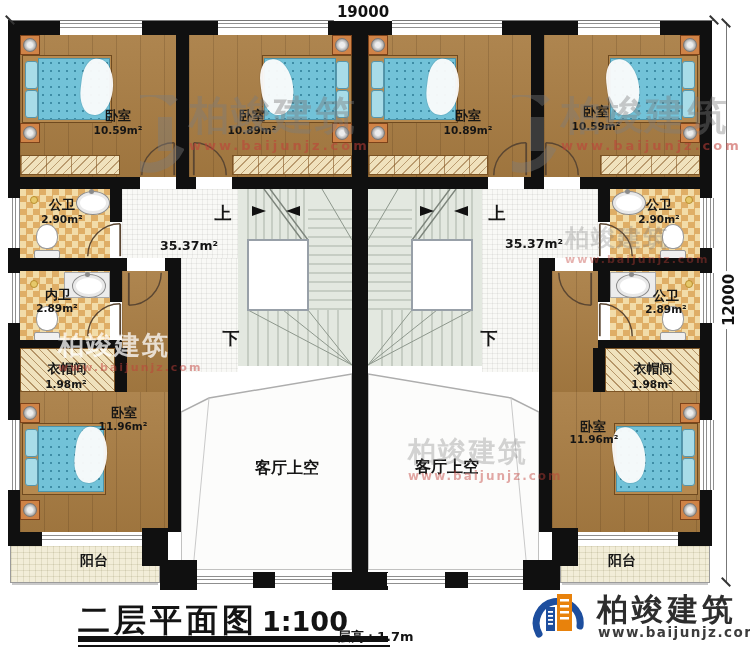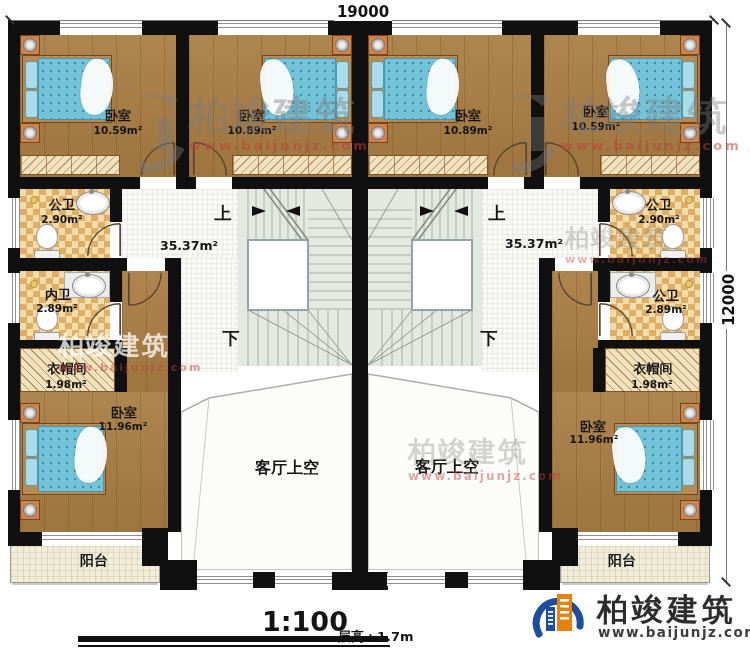--- a/index.html
+++ b/index.html
@@ -428,20 +428,21 @@
 
   <div class="abs dimline" style="left:10px;top:20px;width:704px;height:1px;"></div>
   <div class="tick" style="left:4px;top:19px;"></div>
   <div class="tick" style="left:708px;top:19px;"></div>
   <div class="dimtxt" style="left:363px;top:12px;">19000</div>
   <div class="abs dimline" style="left:726px;top:22px;width:1px;height:561px;"></div>
   <div class="tick" style="left:720px;top:22px;"></div>
   <div class="tick" style="left:720px;top:581px;"></div>
   <div class="dimtxt" style="left:729px;top:300px;transform:translate(-50%,-50%) rotate(-90deg);">12000</div>
 
+  <div class="t-title" style="left:78px;top:599px;font-size:32px;letter-spacing:4px;">二层平面图</div>
   <div class="t-title" style="left:262px;top:606px;font-size:27px;">1:100</div>
   <div class="abs" style="left:78px;top:636px;width:310px;height:6px;background:#111;z-index:6;"></div>
   <div class="abs" style="left:78px;top:645px;width:312px;height:2px;background:#111;z-index:6;"></div>
   <div class="t-title" style="left:338px;top:628px;font-size:13px;">
     <span>层高：</span><span>1.7m</span>
   </div>
 
   <svg class="abs" style="left:532px;top:588px;z-index:6;" width="54" height="60" viewBox="0 0 54 60">
     <path d="M7,46 A22,22 0 1 1 48,38" fill="none" stroke="#1d4e9e" stroke-width="7" stroke-linecap="round"></path>
     <rect x="25" y="6" width="15" height="37" fill="#e8820c"></rect>

